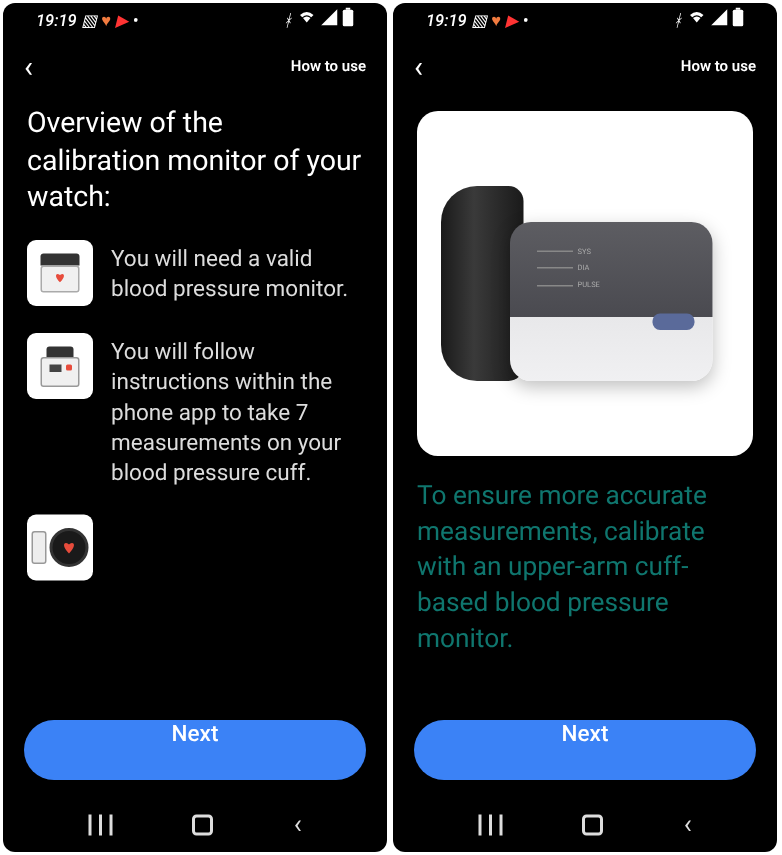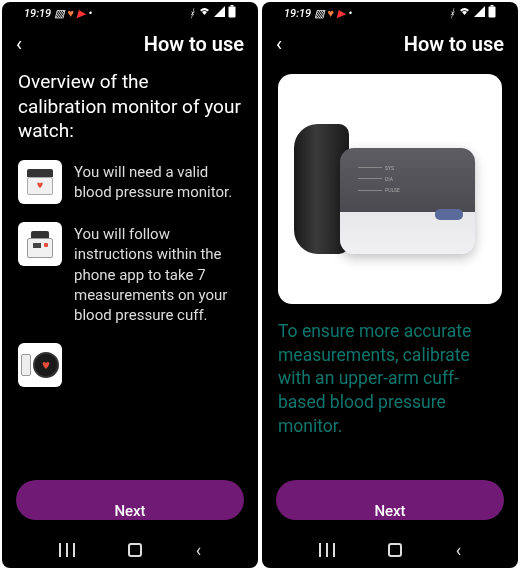--- a/index.html
+++ b/index.html
@@ -40,21 +40,21 @@
     justify-content: space-between;
     padding: 0 14px;
     color: #fff;
   }
   .back-chevron {
     font-size: 20px;
     line-height: 1;
     cursor: pointer;
   }
   .howto {
-    font-size: 20px;
+    font-size: 10px;
     font-weight: 600;
   }
   .content {
     flex: 1;
     padding: 6px 16px 0 16px;
     color: #fff;
     overflow: hidden;
   }
   .title {
     font-size: 19px;
@@ -200,24 +200,24 @@
   .body-text {
     font-size: 17.5px;
     line-height: 1.35;
     color: #0f766e;
     font-weight: 400;
   }
 
   .next-btn {
     margin: 0 14px 12px 14px;
     height: 40px;
-    background: #701a75;
+    background: #3b82f6;
     border-radius: 20px;
     display: flex;
-    align-items: flex-end;
+    align-items: flex-start;
     justify-content: center;
     color: #fff;
     font-size: 15px;
     font-weight: 500;
     cursor: pointer;
   }
 
   .navbar {
     height: 36px;
     display: flex;

